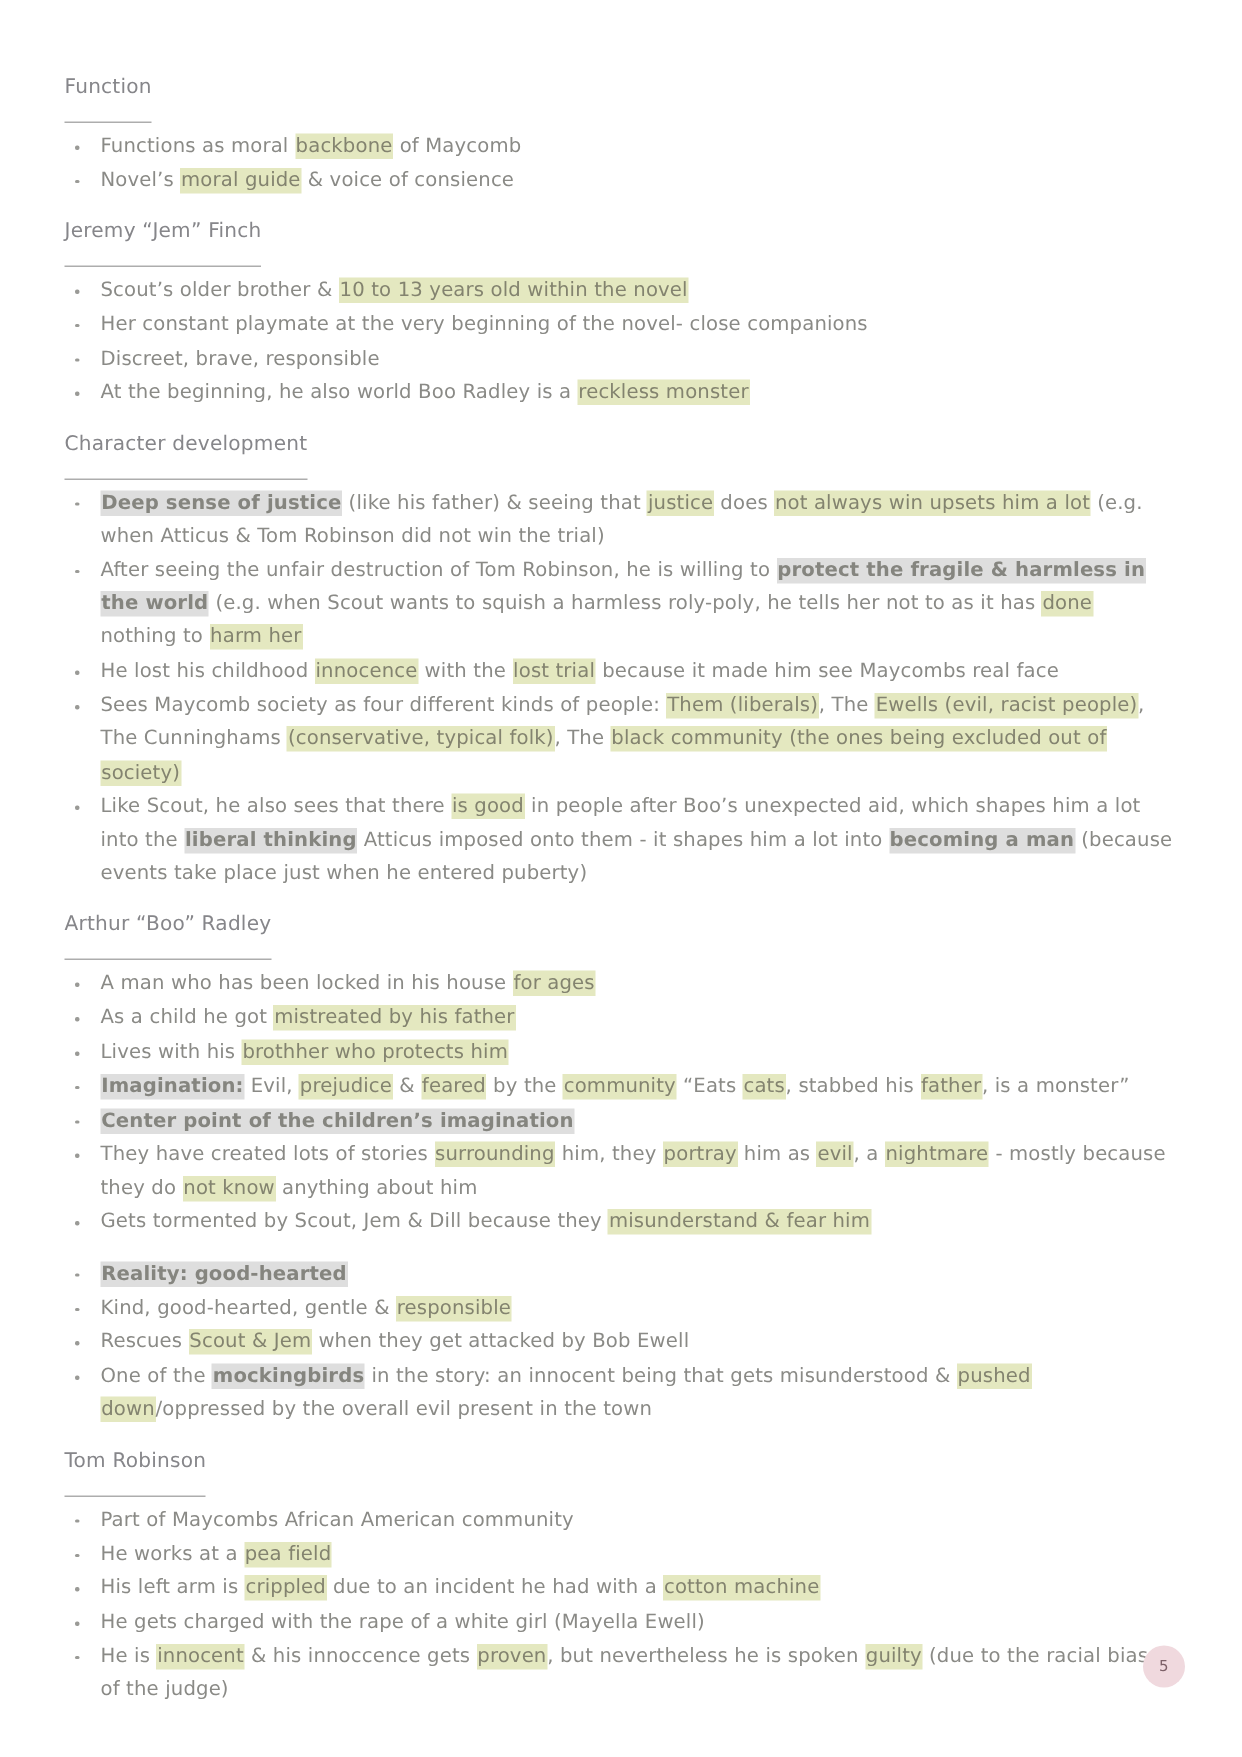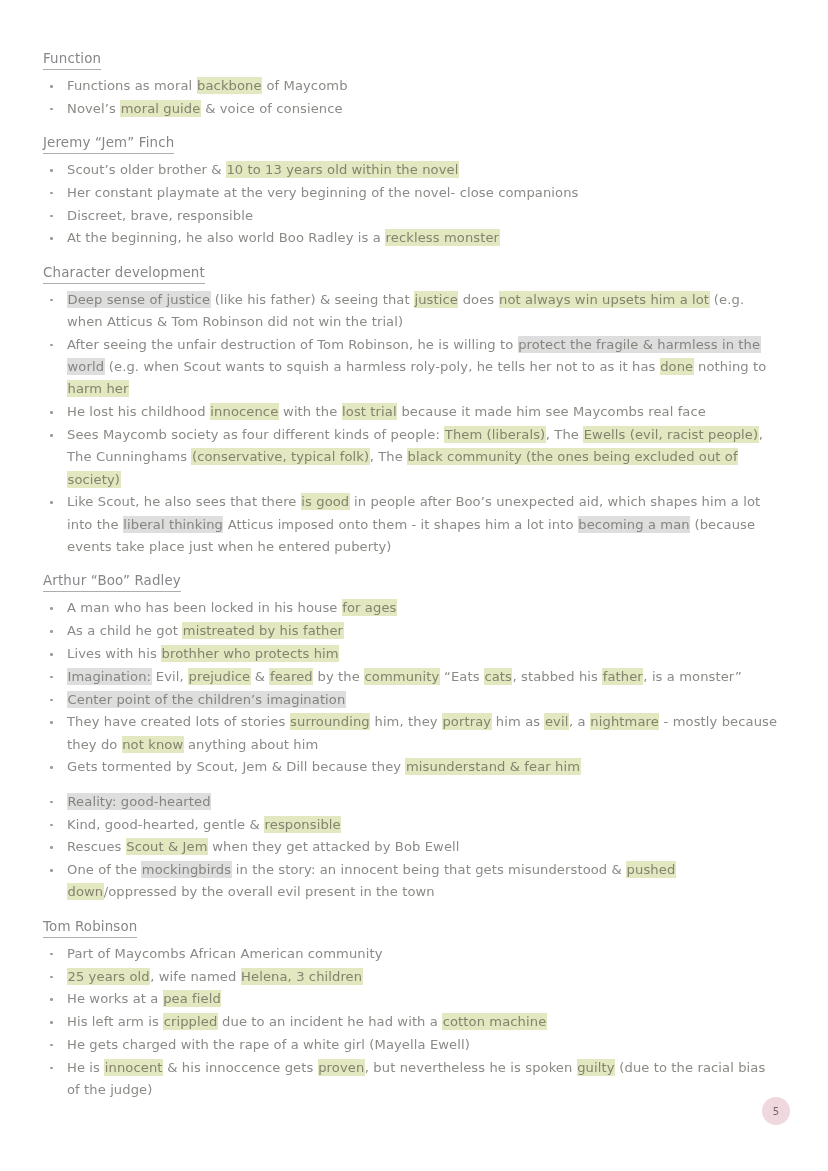--- a/index.html
+++ b/index.html
@@ -24,21 +24,21 @@
     letter-spacing: 0.1px;
   }
   .section { margin: 0 0 6px 0; }
   .section + .section { margin-top: 12px; }
 
   h2.heading {
     font-size: 13.4px;
     font-weight: 400;
     color: #86868a;
     margin: 0 0 3px 0;
-    padding: 0 0 1px 0;
+    padding: 0 0 13px 0;
     display: inline-block;
     border-bottom: 1px solid #adadad;
     line-height: 19px;
     letter-spacing: 0.15px;
   }
   .heading-wrap { margin: 0 0 2px 0; }
 
   ul.bullets {
     list-style: none;
     margin: 0;
@@ -67,20 +67,21 @@
     box-decoration-break: clone;
     -webkit-box-decoration-break: clone;
     padding: 1px 0.5px;
   }
   .hl-grey {
     background: #dedede;
     color: #85857f;
     box-decoration-break: clone;
     -webkit-box-decoration-break: clone;
     padding: 1px 0.5px;
+    font-weight: bold;
   }
 
   .page-badge {
     position: absolute;
     right: 38px;
     bottom: 46px;
     width: 28px;
     height: 28px;
     border-radius: 50%;
     background: #f0d9de;
@@ -140,21 +141,20 @@
           <li><span class="hl-grey">Reality: good-hearted</span></li>
           <li><span>Kind, good-hearted, gentle &amp; </span><span class="hl-green">responsible</span></li>
           <li><span>Rescues </span><span class="hl-green">Scout &amp; Jem</span><span> when they get attacked by Bob Ewell</span></li>
           <li><span>One of the </span><span class="hl-grey">mockingbirds</span><span> in the story: an innocent being that gets misunderstood &amp; </span><span class="hl-green">pushed down</span><span>/oppressed by the overall evil present in the town</span></li>
         </ul>
       </div>
       <div class="section">
         <div class="heading-wrap"><h2 class="heading">Tom Robinson</h2></div>
         <ul class="bullets">
           <li><span>Part of Maycombs African American community</span></li>
-          <li><span class="hl-green">25 years old</span><span>, wife named </span><span class="hl-green">Helena, 3 children</span></li>
           <li><span>He works at a </span><span class="hl-green">pea field</span></li>
           <li><span>His left arm is </span><span class="hl-green">crippled</span><span> due to an incident he had with a </span><span class="hl-green">cotton machine</span></li>
           <li><span>He gets charged with the rape of a white girl (Mayella Ewell)</span></li>
           <li><span>He is </span><span class="hl-green">innocent</span><span> &amp; his innoccence gets </span><span class="hl-green">proven</span><span>, but nevertheless he is spoken </span><span class="hl-green">guilty</span><span> (due to the racial bias of the judge)</span></li>
         </ul>
       </div>
     </div>
   <div class="page-badge">5</div>
 </div>
 

